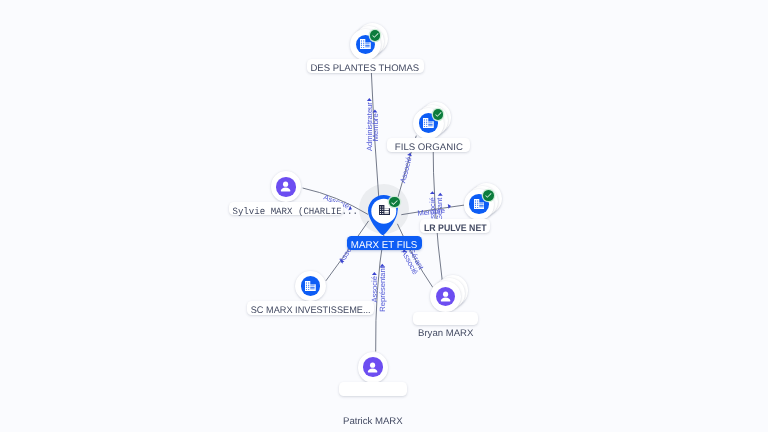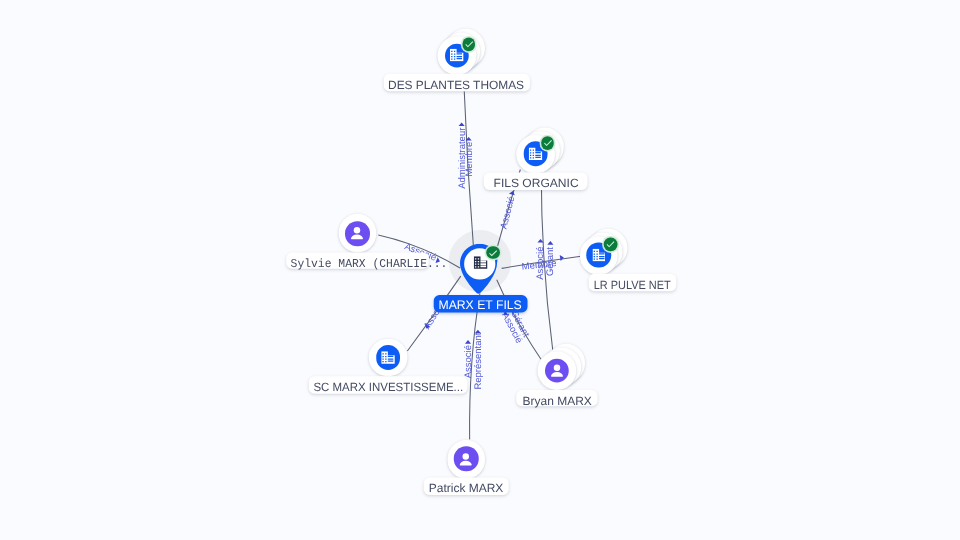--- a/index.html
+++ b/index.html
@@ -144,52 +144,52 @@
         <div class="iconcirc" style="width: 19.6px; height: 19.6px; left: 469.2px; top: 194.4px; background: rgb(13, 93, 245); display: flex; align-items: center; justify-content: center;">
           <svg viewBox="0 0 24 24" width="10.75" height="10.190999999999999" preserveAspectRatio="none">
             <path fill="#ffffff" fill-rule="evenodd" d="M0 0H11.8V7.6H24V24H0V0zM2.045 3.6h2.45v2.3h-2.45zM2.045 8.83h2.45v2.3h-2.45zM2.045 13.58h2.45v2.3h-2.45zM2.045 18.57h2.45v2.3h-2.45zM7.005000000000001 3.6h2.45v2.3h-2.45zM7.005000000000001 8.83h2.45v2.3h-2.45zM7.005000000000001 13.58h2.45v2.3h-2.45zM7.005000000000001 18.57h2.45v2.3h-2.45zM11.7 8.620000000000001H21.5v2.24H11.7zM11.7 13.579999999999998H21.5v2.24H11.7zM11.7 17.38H21.5v2.24H11.7z"></path>
           </svg>
         </div>
         <div class="badge" style="width: 10.6px; height: 10.6px; left: 483.3px; top: 190px; display: flex; align-items: center; justify-content: center;">
           <svg viewBox="0 0 24 24" width="8.6" height="8.6">
             <path fill="#ddf2e4" d="M9.3 16.0 5.1 11.8l-1.55 1.55L9.3 19.1 21 7.4l-1.55-1.55z"></path>
           </svg>
         </div>
-        <div class="nlabel" style="left: 471px; top: 219.3px; width: 69.9px; box-sizing: border-box;"><span style="display: inline-block; transform: translateY(2.8px) scaleX(0.913651);">LR PULVE NET</span></div>
+        <div class="nlabel" style="left: 420px; top: 219.3px; width: 69.9px; box-sizing: border-box; font-weight: bold;"><span style="display: inline-block; transform: translateY(2.8px) scaleX(0.913651);">LR PULVE NET</span></div>
       </div>
       <div class="node" style="left: 0px; top: 0px;">
         <div class="card" style="width: 30.8px; height: 30.8px; left: 295px; top: 270.7px;"></div>
         <div class="iconcirc" style="width: 19.6px; height: 19.6px; left: 300.6px; top: 276.3px; background: rgb(13, 93, 245); display: flex; align-items: center; justify-content: center;">
           <svg viewBox="0 0 24 24" width="10.75" height="10.190999999999999" preserveAspectRatio="none">
             <path fill="#ffffff" fill-rule="evenodd" d="M0 0H11.8V7.6H24V24H0V0zM2.045 3.6h2.45v2.3h-2.45zM2.045 8.83h2.45v2.3h-2.45zM2.045 13.58h2.45v2.3h-2.45zM2.045 18.57h2.45v2.3h-2.45zM7.005000000000001 3.6h2.45v2.3h-2.45zM7.005000000000001 8.83h2.45v2.3h-2.45zM7.005000000000001 13.58h2.45v2.3h-2.45zM7.005000000000001 18.57h2.45v2.3h-2.45zM11.7 8.620000000000001H21.5v2.24H11.7zM11.7 13.579999999999998H21.5v2.24H11.7zM11.7 17.38H21.5v2.24H11.7z"></path>
           </svg>
         </div>
         <div class="nlabel" style="left: 246.75px; top: 301.2px; width: 127.3px; box-sizing: border-box;"><span style="display: inline-block; transform: translateY(2.8px) scaleX(0.956248);">SC MARX INVESTISSEME...</span></div>
       </div>
       <div class="node" style="left: 0px; top: 0px;">
         <div class="card" style="width: 30.8px; height: 30.8px; left: 437.5px; top: 275.4px;"></div>
         <div class="card" style="width: 30.8px; height: 30.8px; left: 433.8px; top: 278.3px;"></div>
         <div class="card" style="width: 30.8px; height: 30.8px; left: 430.1px; top: 281.2px;"></div>
         <div class="iconcirc" style="width: 19.6px; height: 19.6px; left: 435.7px; top: 286.8px; background: rgb(109, 78, 241); display: flex; align-items: center; justify-content: center;">
           <svg viewBox="0 0 24 24" width="15.2" height="15.2">
             <circle cx="12" cy="8.1" r="4.1" fill="#ffffff"></circle>
             <path fill="#ffffff" d="M12 13.6c-4.1 0-7.2 2.2-7.6 5.1-0.07 0.5 0.33 0.95 0.84 0.95h13.52c0.51 0 0.91-0.45 0.84-0.95-0.4-2.9-3.5-5.1-7.6-5.1z"></path>
           </svg>
         </div>
-        <div class="nlabel" style="left: 413.25px; top: 311.7px; width: 64.5px; box-sizing: border-box;"><span style="display: inline-block; transform: translateY(2.8px) scaleX(0.999042);">Bryan MARX</span></div>
+        <div class="nlabel" style="left: 413.25px; top: 311.7px; width: 64.5px; box-sizing: border-box;"><span style="display: inline-block; transform: translateY(2.8px) scaleX(0.999042); margin-top: 12px;">Bryan MARX</span></div>
       </div>
       <div class="node" style="left: 0px; top: 0px;">
         <div class="card" style="width: 30.8px; height: 30.8px; left: 357.6px; top: 351.8px;"></div>
         <div class="iconcirc" style="width: 19.6px; height: 19.6px; left: 363.2px; top: 357.4px; background: rgb(109, 78, 241); display: flex; align-items: center; justify-content: center;">
           <svg viewBox="0 0 24 24" width="15.2" height="15.2">
             <circle cx="12" cy="8.1" r="4.1" fill="#ffffff"></circle>
             <path fill="#ffffff" d="M12 13.6c-4.1 0-7.2 2.2-7.6 5.1-0.07 0.5 0.33 0.95 0.84 0.95h13.52c0.51 0 0.91-0.45 0.84-0.95-0.4-2.9-3.5-5.1-7.6-5.1z"></path>
           </svg>
         </div>
-        <div class="nlabel" style="left: 338.9px; top: 382.3px; width: 68.2px; box-sizing: border-box;"><span style="display: inline-block; transform: translateY(2.8px) scaleX(0.999686);">Patrick MARX</span></div>
+        <div class="nlabel" style="left: 338.9px; top: 382.3px; width: 68.2px; box-sizing: border-box;"><span style="display: inline-block; transform: translateY(2.8px) scaleX(0.999686); margin-top: 30px;">Patrick MARX</span></div>
       </div>
       <div class="node" style="left: 0px; top: 0px;">
         <div class="pinwrap" style="position: absolute; left: 368.4px; top: 195.4px;"><svg width="31.6" height="39.2" viewBox="0 0 31.6 39.2">
             <path d="M15.8 0C7.07 0 0 7.07 0 15.8c0 4.1 2.2 9.0 5.2 13.6 3.0 4.6 6.6 8.6 8.6 10.4 0.57 0.5 1.43 0.5 2.0 0 2.0-1.8 5.6-5.8 8.6-10.4 3.0-4.6 5.2-9.5 5.2-13.6C31.6 7.07 24.5 0 15.8 0z" fill="#0d5df5"></path>
             <circle cx="15.8" cy="16.2" r="12.5" fill="#ffffff"></circle>
           </svg></div>
         <div style="position: absolute; left: 378.7px; top: 202.1px;"><svg viewBox="0 0 24 24" width="11" height="10.427999999999999" preserveAspectRatio="none">
             <path fill="#232a45" fill-rule="evenodd" d="M0 0H11.8V7.6H24V24H0V0zM2.045 3.6h2.45v2.3h-2.45zM2.045 8.83h2.45v2.3h-2.45zM2.045 13.58h2.45v2.3h-2.45zM2.045 18.57h2.45v2.3h-2.45zM7.005000000000001 3.6h2.45v2.3h-2.45zM7.005000000000001 8.83h2.45v2.3h-2.45zM7.005000000000001 13.58h2.45v2.3h-2.45zM7.005000000000001 18.57h2.45v2.3h-2.45zM11.7 8.09H21.5v3.3H11.7zM11.7 13.049999999999999H21.5v3.3H11.7zM11.7 16.85H21.5v3.3H11.7z"></path>
           </svg></div>
         <div class="badge" style="width: 10.8px; height: 10.8px; left: 388.9px; top: 196.6px; display: flex; align-items: center; justify-content: center;">

